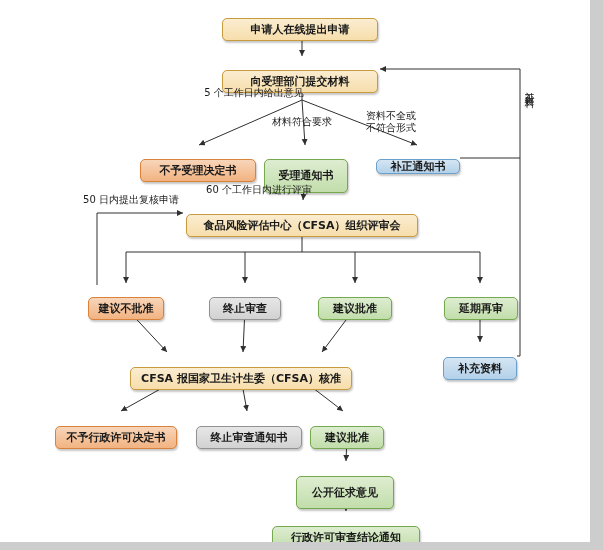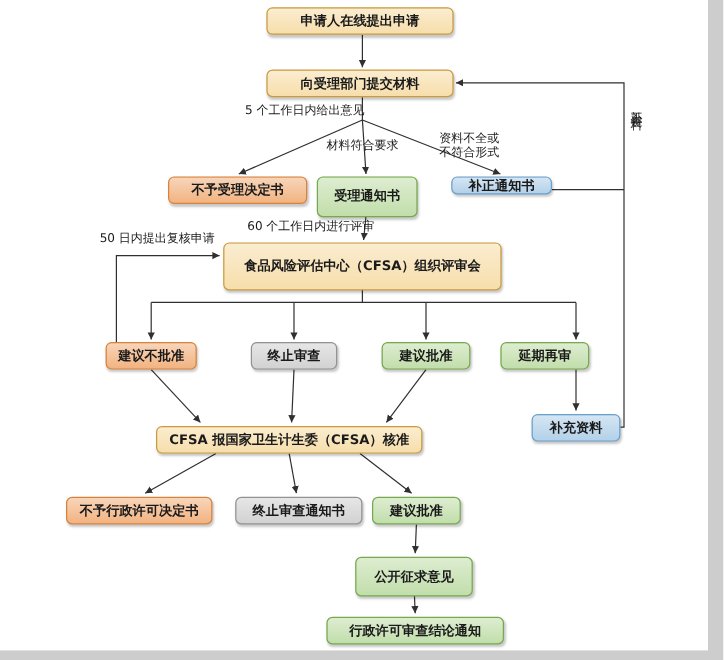--- a/index.html
+++ b/index.html
@@ -9,42 +9,43 @@
   }
   svg.edges{position:absolute;left:0;top:0;pointer-events:none;}
   .edge{stroke:var(--line,#303030);stroke-width:1;fill:none;}
   #arrhead path{fill:var(--line,#303030);}
   .node{
     position:absolute;box-sizing:border-box;display:flex;align-items:center;justify-content:center;
     border-radius:5px;border:1px solid #999;font-size:11px;font-weight:600;line-height:12px;
     padding:0 14px;white-space:nowrap;color:var(--text,#1a1a1a);
     box-shadow:1px 2px 2px rgba(0,0,0,0.22);
     background-image:linear-gradient(rgba(255,255,255,.45),rgba(255,255,255,0));
+    margin-top:12px;
   }
   .tan{background-color:var(--tan_dark,#f7deab);border-color:var(--tan_border,#c99b3f);}
   .salmon{background-color:var(--salmon_dark,#f2b381);border-color:var(--salmon_border,#d9823b);}
   .green{background-color:var(--green_dark,#c2deab);border-color:var(--green_border,#76a84e);}
   .blue{background-color:var(--blue_dark,#b3d1e9);border-color:var(--blue_border,#6aa0cc);}
   .gray{background-color:var(--gray_dark,#d2d2d2);border-color:var(--gray_border,#929292);}
   .lbl{
     position:absolute;font-size:10px;line-height:12px;text-align:center;
     white-space:pre-line;color:var(--text,#1a1a1a);
   }
   .vert{writing-mode:vertical-rl;text-orientation:upright;letter-spacing:2px;white-space:normal;}
   
   #n-apply{left:222px;top:6px;width:156px;height:23px;}
   #n-submit{left:222px;top:58px;width:156px;height:23px;}
   #n-reject-acc{left:140px;top:147px;width:116px;height:23px;}
   #n-accept{left:264px;top:147px;width:84px;height:34px;}
   #n-correct{left:376px;top:147px;width:84px;height:15px;}
-  #n-cfsa{left:186px;top:202px;width:232px;height:40px;}
+  #n-cfsa{left:186px;top:202px;width:232px;height:23px;}
   #n-noapprove{left:88px;top:285px;width:76px;height:23px;}
   #n-terminate{left:209px;top:285px;width:72px;height:23px;}
   #n-approve1{left:318px;top:285px;width:74px;height:23px;}
-  #n-postpone{left:417px;top:285px;width:74px;height:23px;}
+  #n-postpone{left:444px;top:285px;width:74px;height:23px;}
   #n-supplement{left:443px;top:345px;width:74px;height:23px;}
   #n-nhfpc{left:130px;top:355px;width:222px;height:23px;}
   #n-nolicense{left:55px;top:414px;width:122px;height:23px;}
   #n-termnotice{left:196px;top:414px;width:106px;height:23px;}
   #n-approve2{left:310px;top:414px;width:74px;height:23px;}
   #n-public{left:296px;top:464px;width:98px;height:33px;}
   #n-conclusion{left:272px;top:514px;width:148px;height:23px;}
   
   #l-5days{left:190px;top:87px;width:128px;}
   #l-prodfail{left:86px;top:116px;width:120px;}

